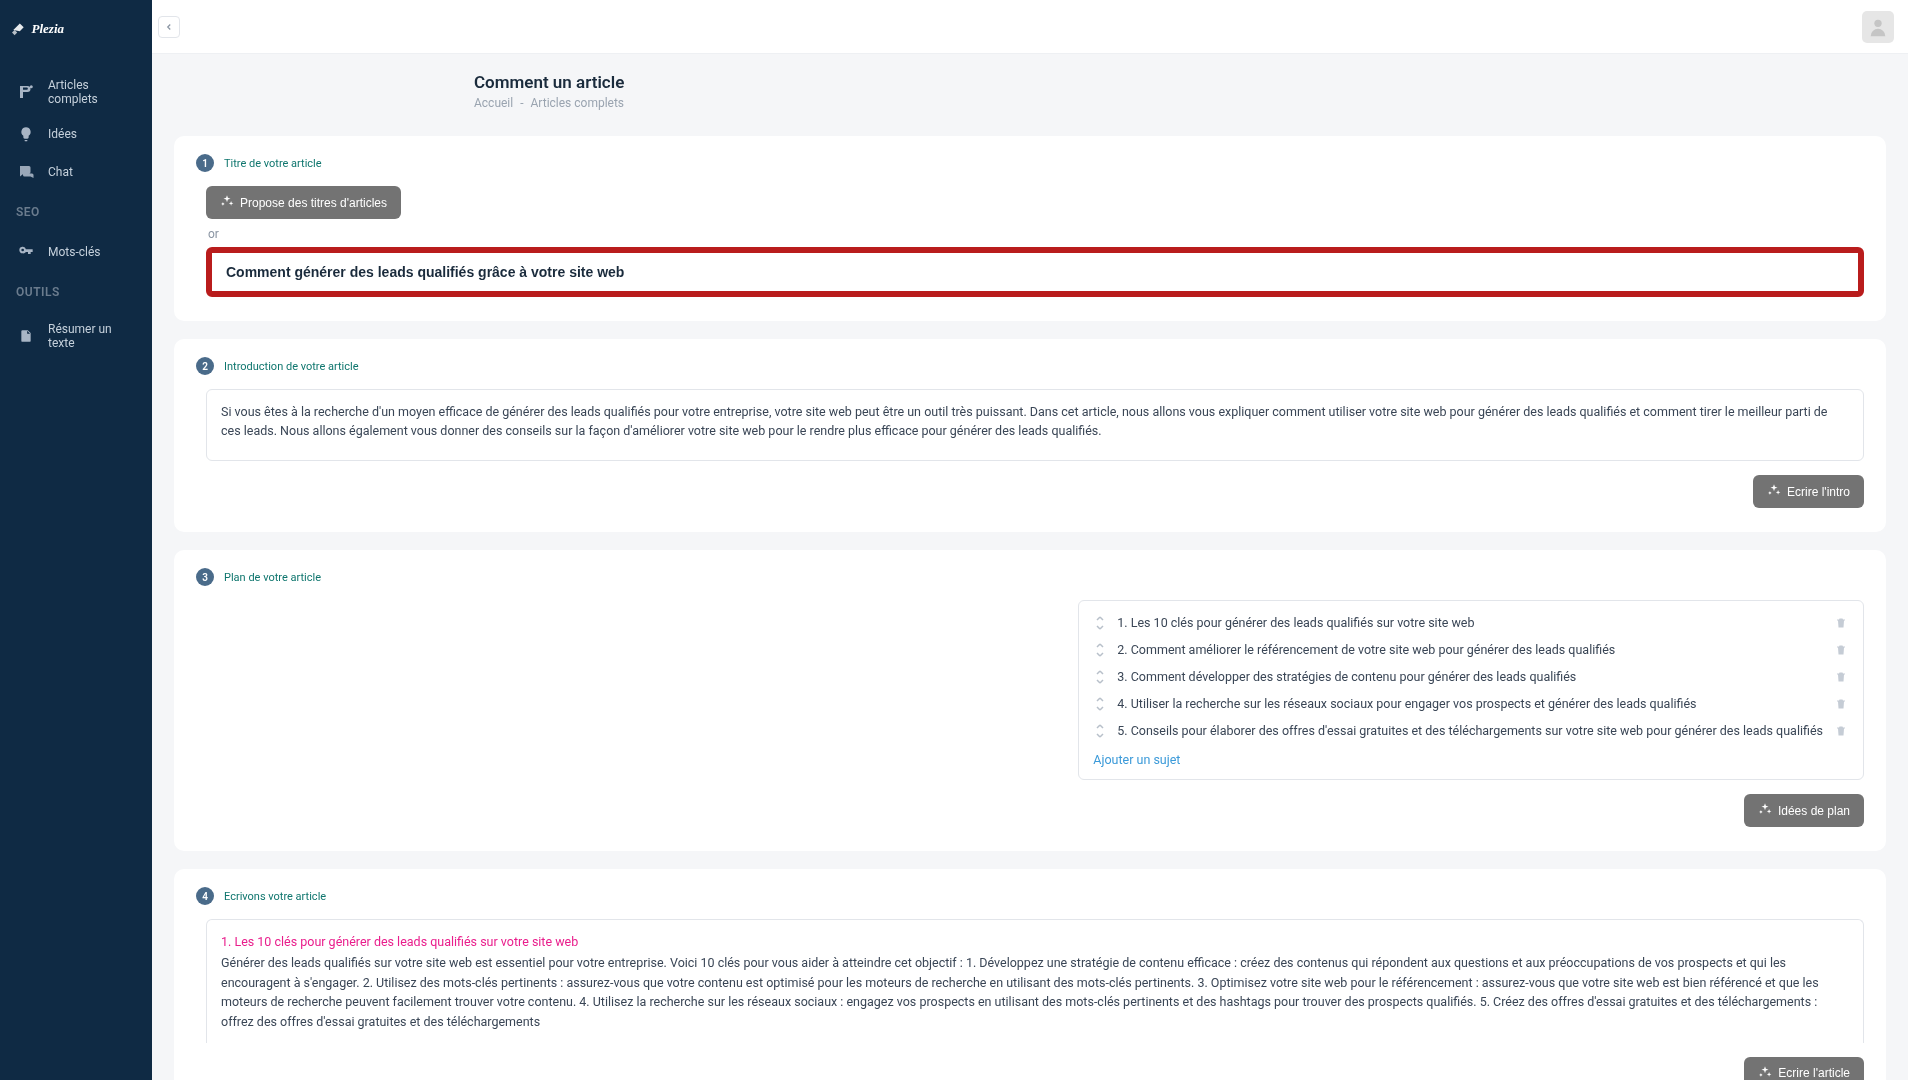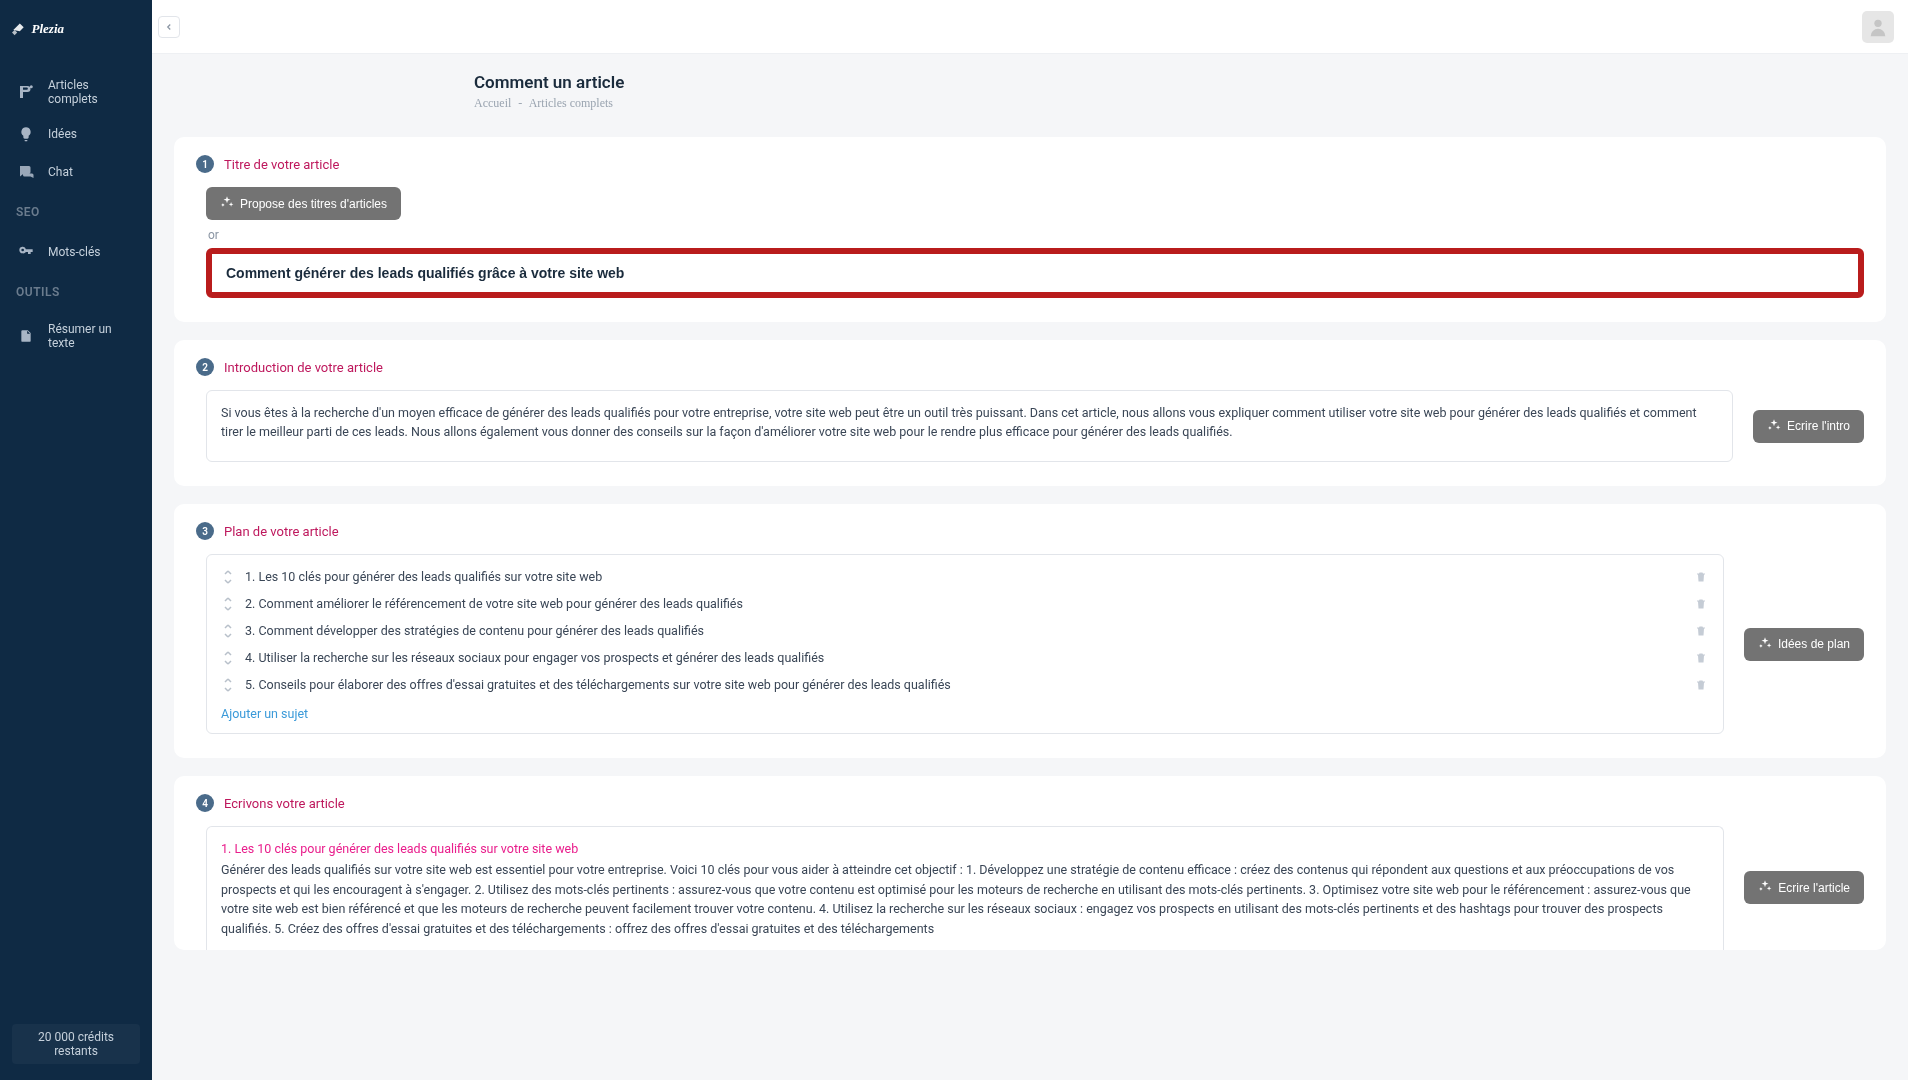--- a/index.html
+++ b/index.html
@@ -20,34 +20,34 @@
 
 .main { flex: 1; display: flex; flex-direction: column; }
 .topbar { height: 54px; background: #fff; display: flex; align-items: center; padding: 0 14px; border-bottom: 1px solid #eef0f3; }
 .collapse-btn { width: 22px; height: 22px; border: 1px solid #e2e5ea; border-radius: 4px; display: flex; align-items: center; justify-content: center; cursor: pointer; margin-left: -8px; }
 .topbar-spacer { flex: 1; }
 .avatar { width: 32px; height: 32px; background: #e6e6e6; border-radius: 5px; display: flex; align-items: center; justify-content: center; }
 
 .content { padding: 0 0 40px; }
 .header { padding: 18px 0 18px 322px; }
 .header h1 { font-size: 17px; font-weight: 600; color: #1a2b3c; margin-bottom: 4px; }
-.breadcrumb { font-size: 12px; color: #9aa4b0; font-family: Liberation Serif, serif; }
+.breadcrumb { font-size: 12px; color: #9aa4b0; }
 .breadcrumb span { margin: 0 4px; }
 
 .card { background: #fff; border-radius: 10px; margin: 8px 22px 18px; padding: 18px 22px 24px; }
 .step-row { display: flex; align-items: center; gap: 10px; margin-bottom: 14px; }
 .step-badge { width: 18px; height: 18px; border-radius: 50%; background: #4a6b8a; color: #fff; font-size: 10px; font-weight: 600; display: flex; align-items: center; justify-content: center; }
-.step-label { font-size: 13px; color: #be185d; }
+.step-label { font-size: 11px; color: #0f766e; }
 
 .btn-pink { background: #737373; color: #fff; border: none; border-radius: 6px; padding: 8px 14px; font-size: 12px; font-weight: 500; cursor: pointer; display: inline-flex; align-items: center; gap: 6px; }
 
 .or-text { font-size: 12px; color: #8a95a3; margin: 8px 0 6px 2px; }
 .title-input { width: 100%; padding: 11px 14px; border: 6px solid #b91c1c; border-radius: 6px; font-size: 14px; font-weight: 600; color: #1a2b3c; }
 
-.flex-row { display: flex; gap: 20px; align-items: center; }
+.flex-row { display: flex; gap: 14px; align-items: flex-end; flex-direction: column; }
 .flex-row .left { flex: 1; }
 .flex-row .right { flex-shrink: 0; }
 
 .textarea-box { border: 1px solid #e2e5ea; border-radius: 6px; padding: 12px 14px; font-size: 12.5px; line-height: 1.55; color: #3a4656; min-height: 72px; }
 
 .plan-box { border: 1px solid #e2e5ea; border-radius: 6px; padding: 8px 0 10px; }
 .plan-item { display: flex; align-items: center; padding: 6px 14px; gap: 10px; font-size: 12.5px; color: #3a4656; }
 .drag-handle { color: #b8c0ca; cursor: move; width: 14px; display: flex; justify-content: center; }
 .plan-item-text { flex: 1; }
 .trash { color: #c5ccd5; cursor: pointer; width: 16px; display: flex; justify-content: center; }

